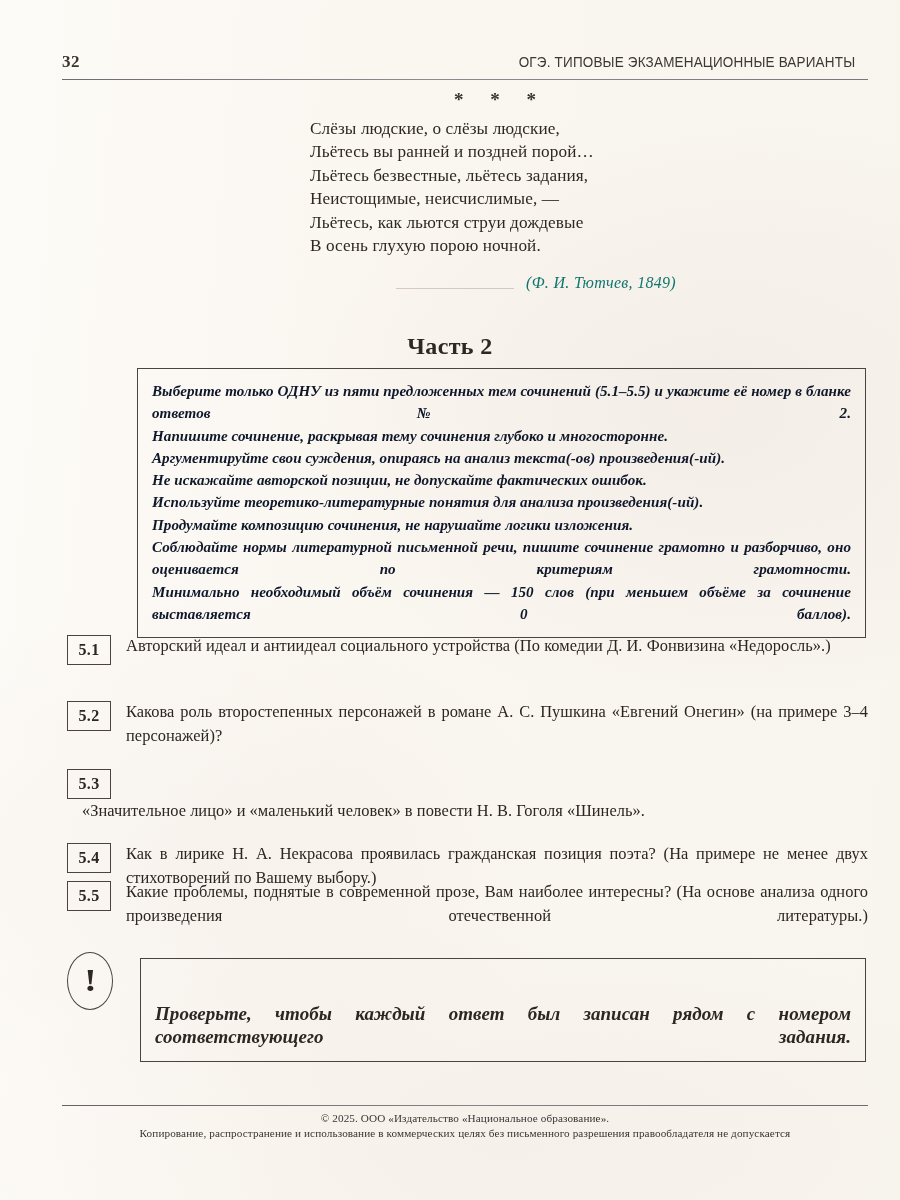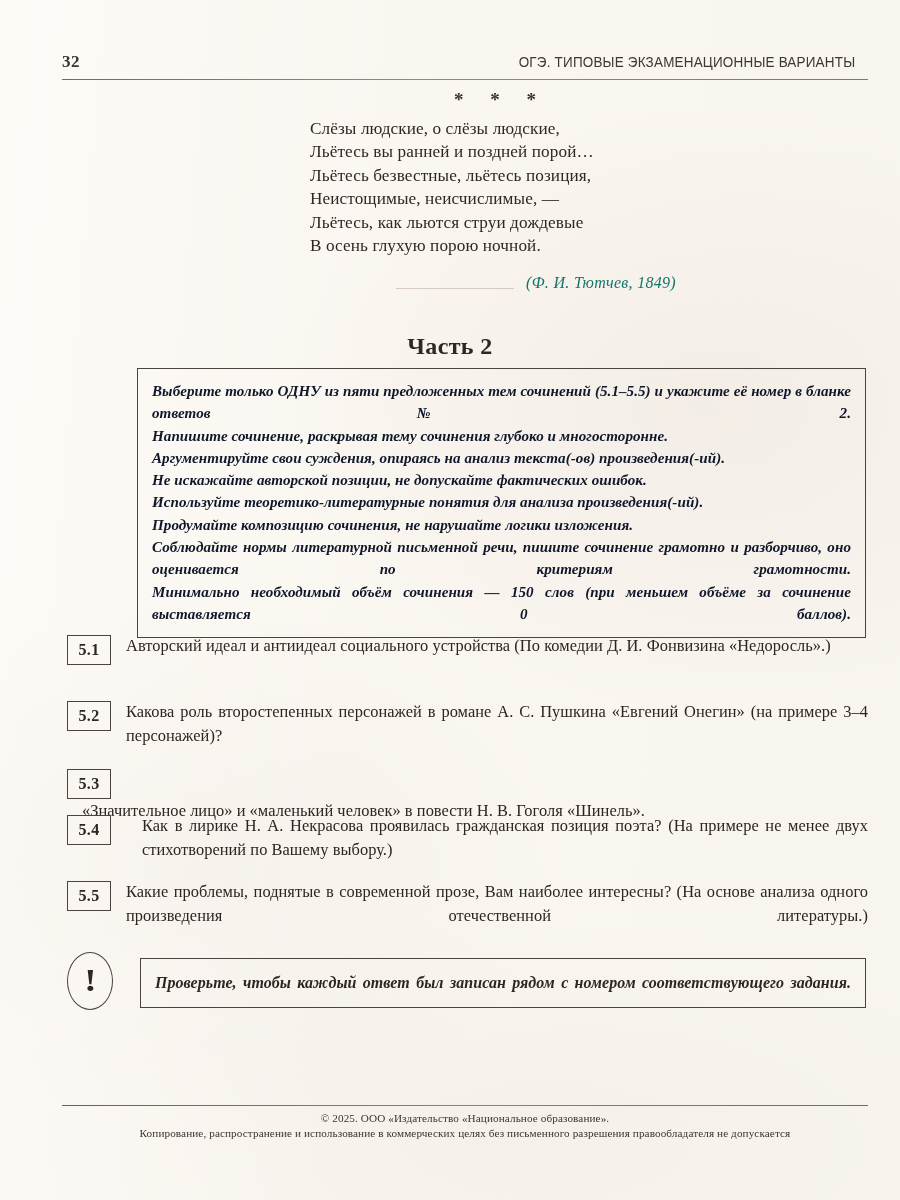--- a/index.html
+++ b/index.html
@@ -184,21 +184,21 @@
     text-align-last: left;
     letter-spacing: 0.05px;
   }
   .task-text.just-all {
     text-align-last: justify;
   }
 
   #task-51 { top: 634px; }
   #task-52 { top: 700px; }
   #task-53 { top: 768px; flex-direction: column; }
-  #task-54 { top: 814px; gap: 16px; }
+  #task-54 { top: 842px; }
   #task-55 { top: 880px; }
 
   
   .alert-icon {
     position: absolute;
     left: 67px;
     top: 952px;
     width: 44px;
     height: 56px;
     border: 1.6px solid #4a4340;
@@ -220,26 +220,27 @@
     left: 140px;
     top: 958px;
     width: 726px;
     box-sizing: border-box;
     border: 1.4px solid #4a4340;
     padding: 12px 14px 13px 14px;
   }
   .checkpoint-line {
     font-style: italic;
     font-weight: 700;
-    font-size: 16px;
+    font-size: 19px;
     line-height: 23px;
     color: #2d2724;
     text-align: justify;
     text-align-last: left;
     letter-spacing: 0.05px;
+    margin-top: 31px;
   }
   .checkpoint-line.j { text-align-last: justify; }
 
   
   .rule-foot {
     position: absolute;
     left: 62px;
     top: 1105px;
     width: 806px;
     height: 1px;
@@ -275,21 +276,21 @@
   <div class="running-head">
     <span class="folio">32</span>
     <span class="running-title">ОГЭ. ТИПОВЫЕ ЭКЗАМЕНАЦИОННЫЕ ВАРИАНТЫ</span>
   </div>
   <div class="rule-head"></div>
 
   <div class="poem-block">
     <div class="poem-stars">* * *</div>
     <div class="poem-line">Слёзы людские, о слёзы людские,</div>
     <div class="poem-line">Льётесь вы ранней и поздней порой…</div>
-    <div class="poem-line">Льётесь безвестные, льётесь позиция,</div>
+    <div class="poem-line">Льётесь безвестные, льётесь задания,</div>
     <div class="poem-line">Неистощимые, неисчислимые, —</div>
     <div class="poem-line">Льётесь, как льются струи дождевые</div>
     <div class="poem-line">В осень глухую порою ночной.</div>
     <div class="poem-attrib">(Ф. И. Тютчев, 1849)</div>
   </div>
 
   <div class="rule-divider"></div>
 
   <div class="part-title">Часть 2</div>
 

